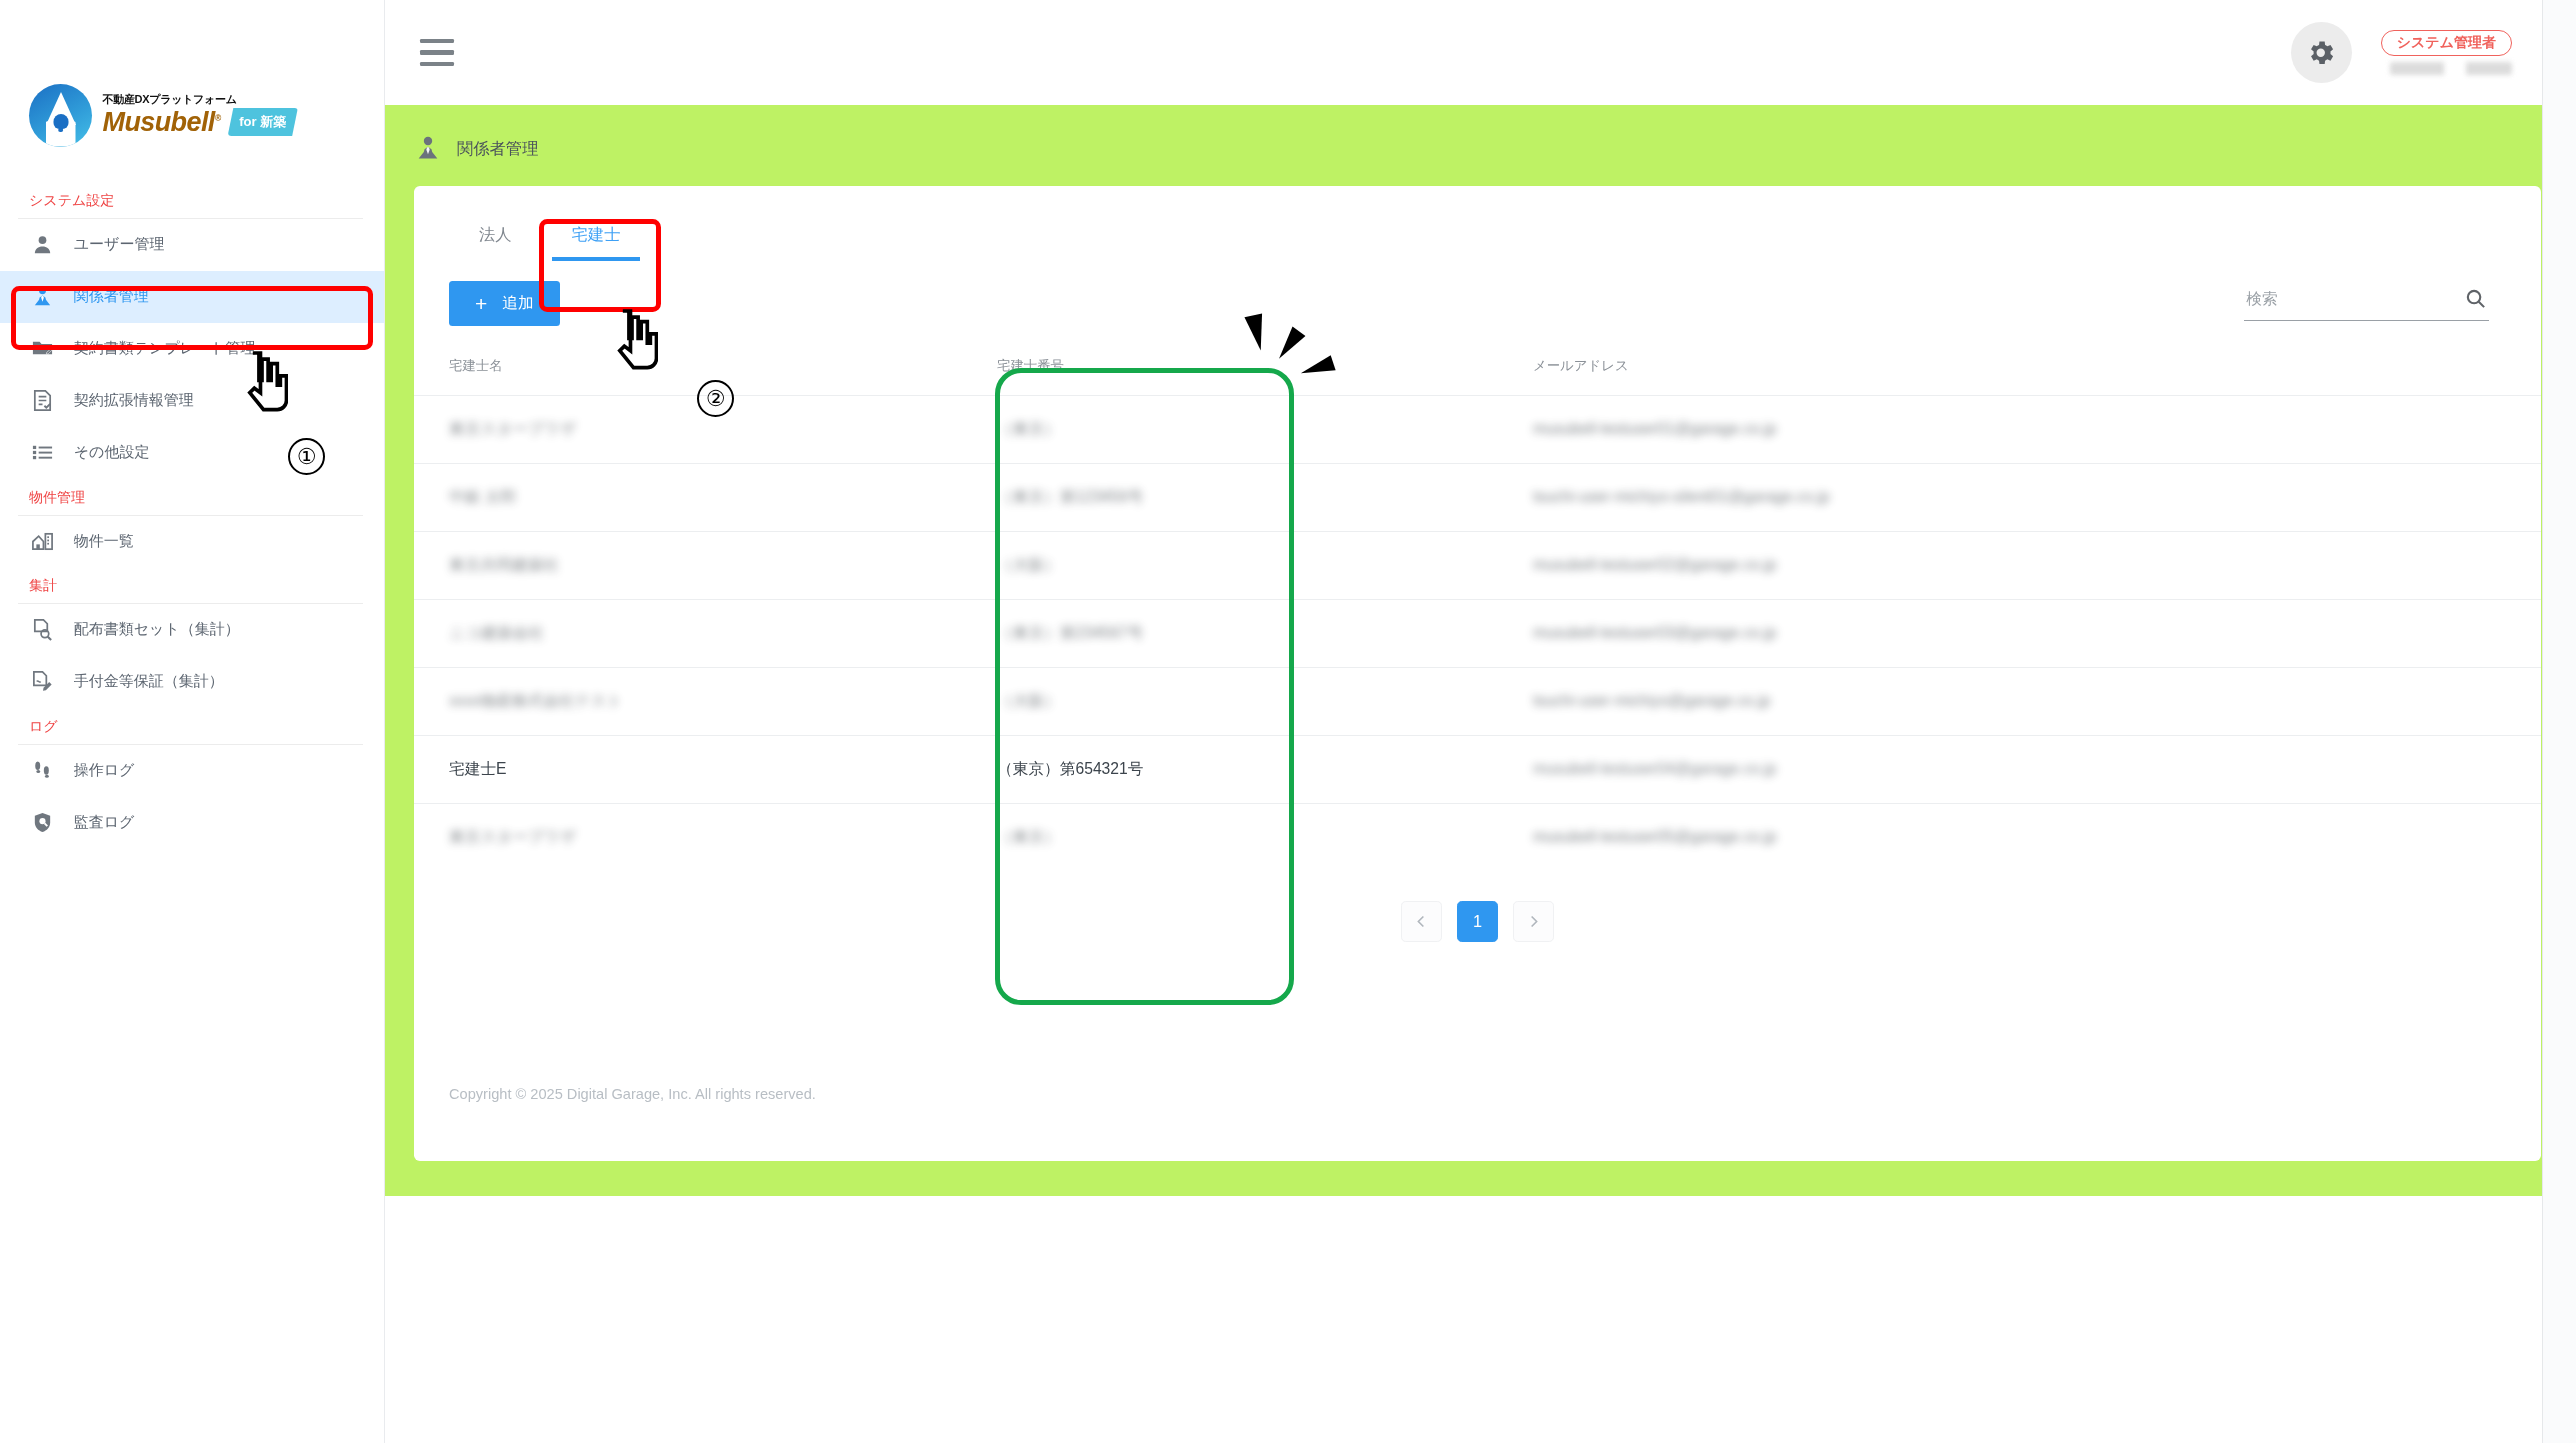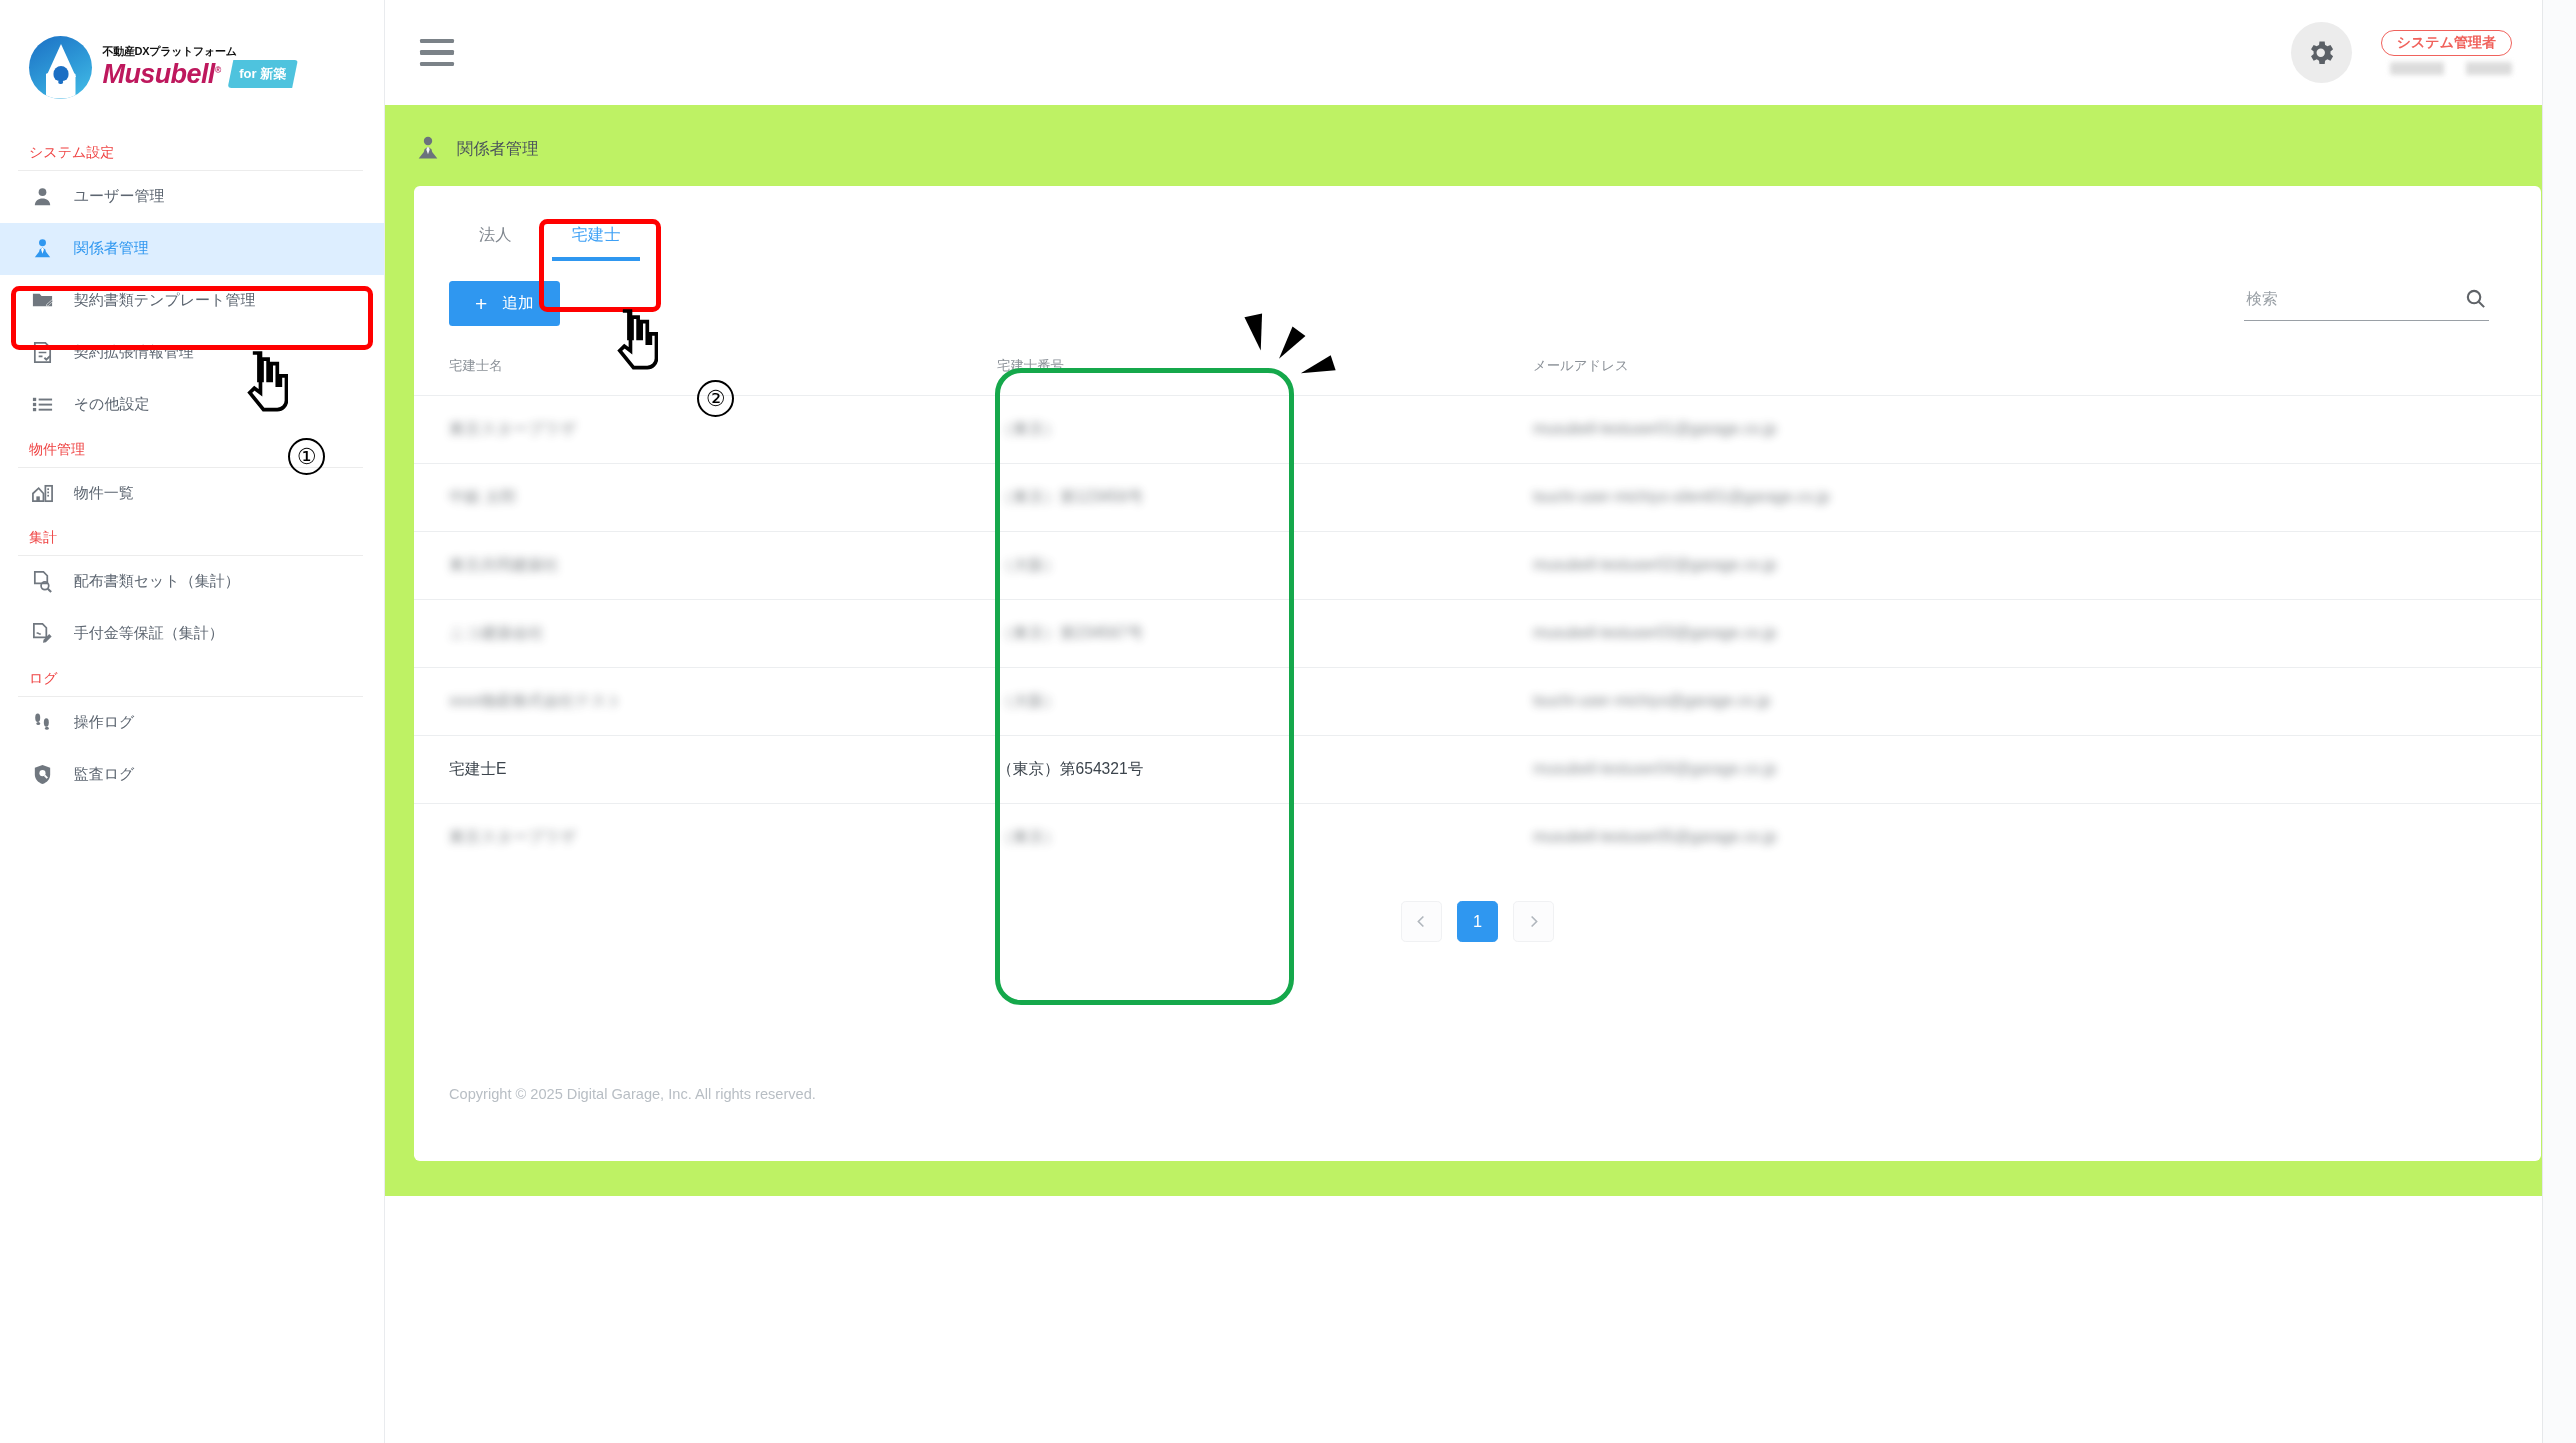--- a/index.html
+++ b/index.html
@@ -14,21 +14,21 @@
 
   
   #app { position:absolute; inset:0; display:flex; background:#ffffff; }
 
   
   #sidebar {
     width:385px; flex:0 0 385px; height:1443px;
     background:#ffffff; position:relative;
     border-right:0.6px solid #e9ebee;
   }
-  #logo-area { height:134px; display:flex; align-items:center; padding-left:29px; }
+  #logo-area { height:134px; display:flex; align-items:center; padding-left:29px;margin-top:48px; }
   .logo-mark { width:63px; height:63px; border-radius:50%;
     background:linear-gradient(150deg,#1b6fc4 0%,#2f9bd8 55%,#45c0e8 100%);
     position:relative; flex:0 0 63px; overflow:hidden; }
   .logo-mark .nib {
     position:absolute; left:50%; top:8.2px; transform:translateX(-50%);
     width:0;height:0; border-left:15px solid transparent; border-right:15px solid transparent;
     border-bottom:33px solid #fff;
   }
   .logo-mark .nib2 {
     position:absolute; left:50%; top:33px; transform:translateX(-50%);
@@ -38,21 +38,21 @@
   .logo-mark .bell {
     position:absolute; left:50%; top:30px; transform:translateX(-50%);
     width:15px;height:15px;border-radius:50% 50% 40% 40%;
     background:#1b6fc4;
   }
   .logo-mark .bell:after{content:"";position:absolute;left:50%;top:14px;transform:translateX(-50%);
     width:4.7px;height:4.7px;border-radius:50%;background:#1b6fc4;}
   .logo-text { margin-left:10.5px; }
   .logo-tag { font-size:11px; letter-spacing:-0.3px; color:#111; font-weight:700; line-height:1; margin-bottom:3.5px;}
   .logo-row { display:flex; align-items:center; gap:7px; }
-  .logo-name { font-size:27px; font-weight:800; font-style:italic; color:#be185d; line-height:1; letter-spacing:-0.6px;}
+  .logo-name { font-size:27px; font-weight:800; font-style:italic; color:#a16207; line-height:1; letter-spacing:-0.6px;}
   .logo-name sup { font-size:8.7px; vertical-align:super; }
   .logo-badge { background:#4ec3de; color:#fff; font-weight:800; font-size:13px;
      padding:5.2px 11.7px; border-radius:3.5px;
      clip-path:polygon(5.8px 0,100% 0,calc(100% - 5.8px) 100%,0 100%); }
 
   .nav-section-title { font-size:14px; color:#ef4444; padding:0 0 0 29px; height:36px; line-height:36px; }
   .nav-divider { height:0.6px; background:#ececec; margin:0 21px 0 17.5px; }
   .nav-item { height:52px; display:flex; align-items:center; padding-left:29px; gap:18.7px; cursor:pointer; position:relative;}
   .nav-item .label { font-size:15px; color:#5c6570; white-space:nowrap;}
   .nav-item.active { background:#ddeeff; }

